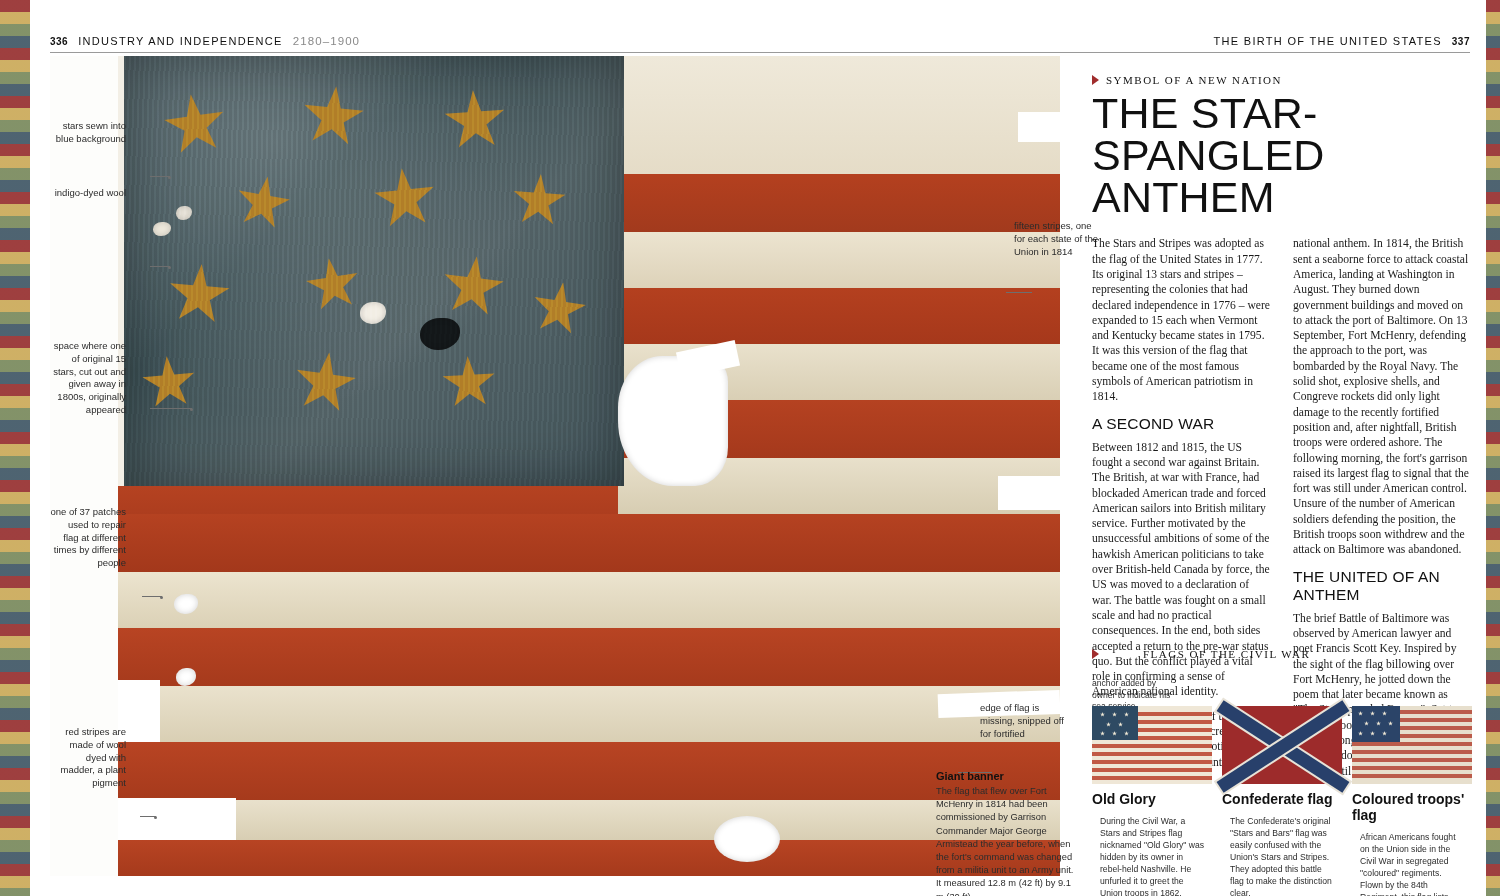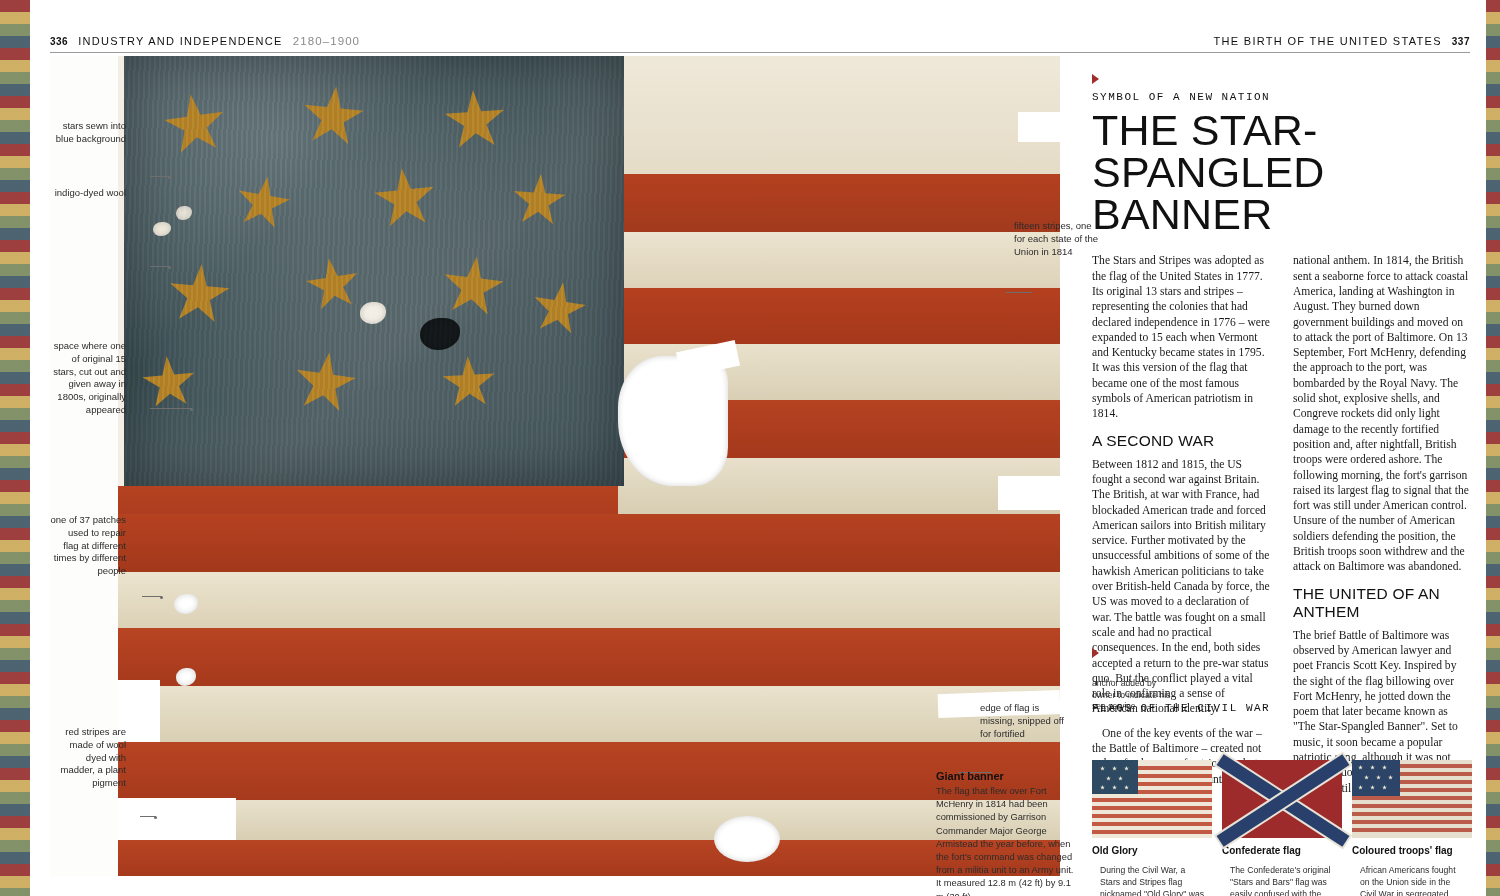--- a/index.html
+++ b/index.html
@@ -98,23 +98,23 @@
     position:absolute;left:906px;top:770px;width:140px;
     font-family:"Liberation Sans", sans-serif;
   }
   .caption h4{margin:0 0 3px 0;font-size:11px;font-weight:700;color:#111;}
   .caption p{margin:0;font-size:9.3px;line-height:1.42;color:#2c2c2c;}
   
   .rightcol{
     position:absolute;left:1062px;top:60px;width:380px;height:816px;
   }
   .kicker{
-    display:flex;gap:7px;margin:14px 0 6px 0;
-    font-family:Liberation Mono, monospace;
-    font-size:11px;letter-spacing:1.5px;color:#111;text-transform:uppercase;flex-direction:column;
+    display:flex;align-items:center;gap:7px;margin:14px 0 6px 0;
+    font-family:Liberation Serif, serif;
+    font-size:11px;letter-spacing:1.5px;color:#111;text-transform:uppercase;
   }
   .kicker .tri{
     width:0;height:0;border-left:7px solid #a02c2c;
     border-top:5px solid transparent;border-bottom:5px solid transparent;
   }
   h1.title{
     font-family:"Liberation Sans", sans-serif;
     font-weight:400;font-size:43px;line-height:.98;margin:6px 0 18px 0;color:#111;
     letter-spacing:.2px;
   }
@@ -129,21 +129,21 @@
     break-after:avoid;
   }
   
   .civil{
     position:absolute;left:1062px;top:648px;width:380px;
   }
   .civil .kicker{margin:0 0 10px 0;gap:44px;}
   .cards{display:flex;gap:10px;}
   .card{width:120px;}
   .card .artbox{position:relative;width:120px;height:78px;margin-bottom:7px;}
-  .card h5{margin:0 0 3px 0;font-family:"Liberation Sans", sans-serif;font-size:10px;font-weight:700;color:#111;}
+  .card h5{margin:0 0 3px 0;font-family:"Liberation Sans", sans-serif;font-size:14px;font-weight:700;color:#111;}
   .card p{margin:8px;font-family:"Liberation Sans", sans-serif;font-size:8.6px;line-height:1.4;color:#2c2c2c;}
   .anchor-note{
     position:absolute;left:1062px;top:678px;width:86px;
     font-family:"Liberation Sans", sans-serif;font-size:8.6px;line-height:1.35;color:#2c2c2c;text-align:left;
   }
   
   .og{position:absolute;inset:0;background:#efe7d7;}
   .og .s{position:absolute;left:0;width:120px;height:4px;background:#b8402c;opacity:.85;}
   .og .c{position:absolute;left:0;top:0;width:46px;height:34px;background:#2e4a63;}
   
@@ -250,21 +250,21 @@
 
   <div class="callout r" style="left:20px;top:120px;width:76px;">
     <span>stars sewn into blue background</span>
   </div>
   <div class="callout r" style="left:20px;top:187px;width:76px;">
     <span>indigo-dyed wool</span>
   </div>
   <div class="callout r" style="left:20px;top:340px;width:76px;">
     <span>space where one of original 15 stars, cut out and given away in 1800s, originally appeared</span>
   </div>
-  <div class="callout r" style="left:20px;top:506px;width:76px;margin-top:8px;">
+  <div class="callout r" style="left:20px;top:506px;width:76px;">
     <span>one of 37 patches used to repair flag at different times by different people</span>
   </div>
   <div class="callout r" style="left:20px;top:726px;width:76px;">
     <span>red stripes are made of wool dyed with madder, a plant pigment</span>
   </div>
   <div class="callout l" style="left:984px;top:212px;width:84px;margin-top:8px;">
     <span>fifteen stripes, one for each state of the Union in 1814</span>
   </div>
   <div class="callout l" style="left:950px;top:702px;width:96px;">
     <span>edge of flag is missing, snipped off for fortified</span>
@@ -273,21 +273,21 @@
   <div class="caption">
     <h4>Giant banner</h4>
     <p>The flag that flew over Fort McHenry in 1814 had been commissioned by Garrison Commander Major George Armistead the year before, when the fort's command was changed from a militia unit to an Army unit. It measured 12.8 m (42 ft) by 9.1 m (30 ft).</p>
   </div>
 
   <div class="rightcol">
     <div class="kicker">
       <span class="tri"></span>
       <span>SYMBOL OF A NEW NATION</span>
     </div>
-    <h1 class="title">THE STAR-SPANGLED BANNER</h1>
+    <h1 class="title">THE STAR-SPANGLED ANTHEM</h1>
 
     <div class="cols">
       <p>The Stars and Stripes was adopted as the flag of the United States in 1777. Its original 13 stars and stripes – representing the colonies that had declared independence in 1776 – were expanded to 15 each when Vermont and Kentucky became states in 1795. It was this version of the flag that became one of the most famous symbols of American patriotism in 1814.</p>
       <h2 class="sub">A SECOND WAR</h2>
       <p>Between 1812 and 1815, the US fought a second war against Britain. The British, at war with France, had blockaded American trade and forced American sailors into British military service. Further motivated by the unsuccessful ambitions of some of the hawkish American politicians to take over British-held Canada by force, the US was moved to a declaration of war. The battle was fought on a small scale and had no practical consequences. In the end, both sides accepted a return to the pre-war status quo. But the conflict played a vital role in confirming a sense of American national identity.</p>
       <p class="ind">One of the key events of the war – the Battle of Baltimore – created not only a fresh sense of patriotism, but also inspration for the country's national anthem. In 1814, the British sent a seaborne force to attack coastal America, landing at Washington in August. They burned down government buildings and moved on to attack the port of Baltimore. On 13 September, Fort McHenry, defending the approach to the port, was bombarded by the Royal Navy. The solid shot, explosive shells, and Congreve rockets did only light damage to the recently fortified position and, after nightfall, British troops were ordered ashore. The following morning, the fort's garrison raised its largest flag to signal that the fort was still under American control. Unsure of the number of American soldiers defending the position, the British troops soon withdrew and the attack on Baltimore was abandoned.</p>
       <h2 class="sub">THE UNITED OF AN ANTHEM</h2>
       <p>The brief Battle of Baltimore was observed by American lawyer and poet Francis Scott Key. Inspired by the sight of the flag billowing over Fort McHenry, he jotted down the poem that later became known as "The Star-Spangled Banner". Set to music, it soon became a popular patriotic song, although it was not formally adopted as the US national anthem until 1931.</p>
     </div>
   </div>

